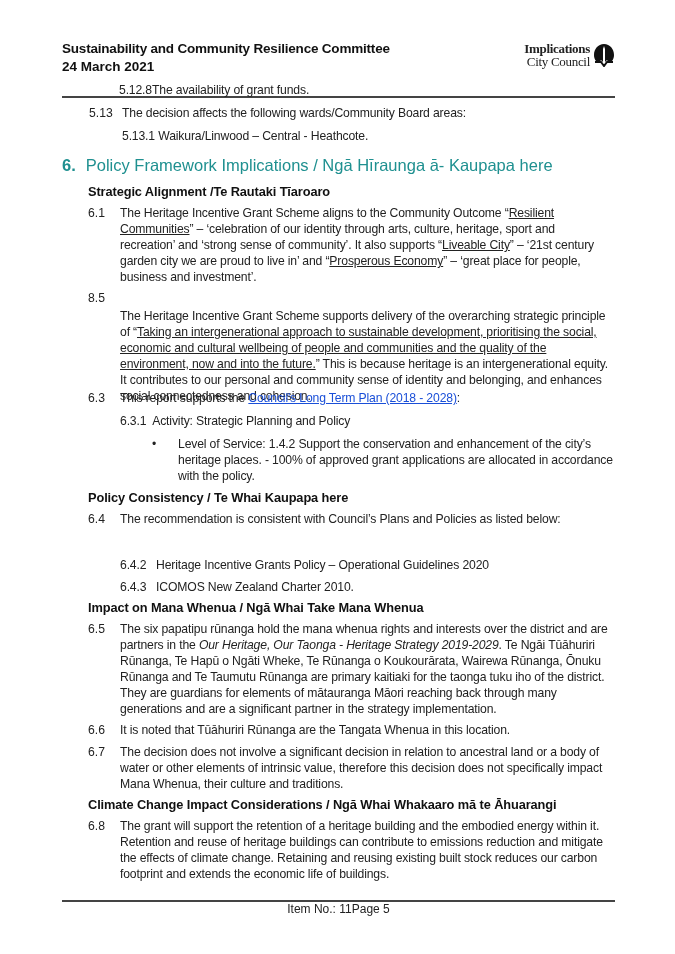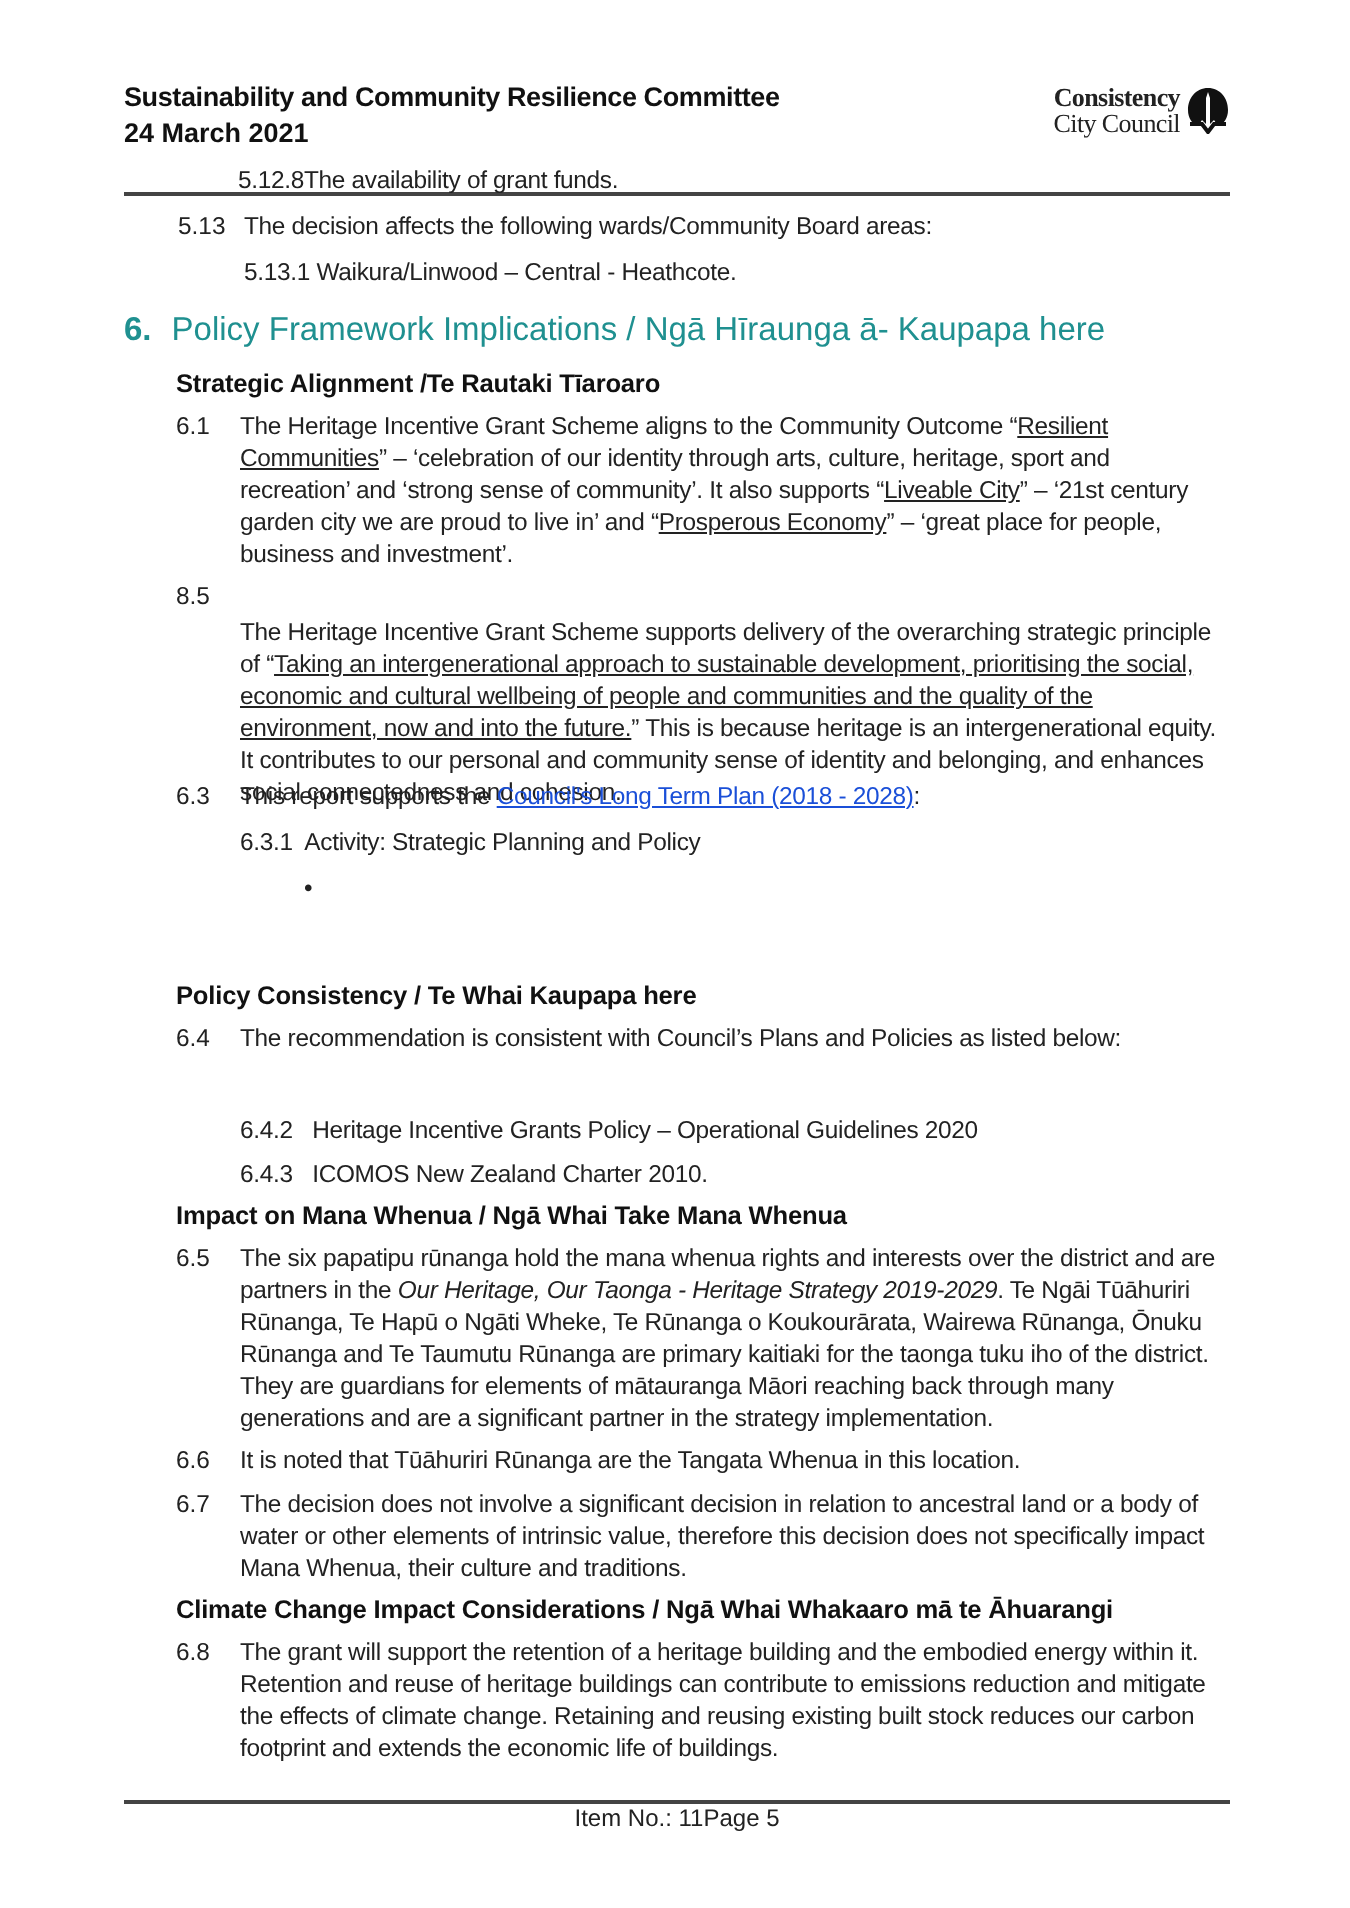--- a/index.html
+++ b/index.html
@@ -35,21 +35,21 @@
 </head>
 <body>
 
 <div class="page">
 
   <div class="header">
     <div class="header-title">Sustainability and Community Resilience Committee</div>
     <div class="header-date">24 March 2021</div>
     <div class="logo">
       <div class="logo-text">
-        <div class="logo-line1">Consistency</div>
+        <div class="logo-line1">Implications</div>
         <div class="logo-line2">City Council</div>
       </div>
       <svg class="logo-mark" viewBox="0 0 22 24">
         <path d="M11 1 C5 1 1 6 1 12 C1 16 3 19 6 20 L8 17 L10 19 L10 6 L11 3 L12 6 L12 19 L14 17 L16 20 C19 19 21 16 21 12 C21 6 17 1 11 1 Z" fill="#111"></path>
         <path d="M2 19 L8 19 L11 23 L14 19 L20 19" fill="none" stroke="#111" stroke-width="2"></path>
       </svg>
     </div>
   </div>
 
   <div class="line" style="left:119px; top:82px;">
@@ -80,20 +80,21 @@
   <div class="pnum" style="top:390px;">6.3</div>
   <div class="para" style="top:390px;">
     <span>This report supports the </span><span class="link">Council's Long Term Plan (2018 - 2028)</span><span>:</span>
   </div>
 
   <div class="line" style="left:120px; top:413px;">
     <span>6.3.1</span>&nbsp; <span>Activity: Strategic Planning and Policy</span>
   </div>
 
   <div class="num" style="left:152px; top:436px;">•</div>
+  <div class="para" style="left:178px; top:436px; width:437px;">Level of Service: 1.4.2 Support the conservation and enhancement of the city’s heritage places.  - 100% of approved grant applications are allocated in accordance with the policy.</div>
 
   <div class="subhead" style="top:490px;">Policy Consistency / Te Whai Kaupapa here</div>
 
   <div class="pnum" style="top:511px;">6.4</div>
   <div class="para" style="top:511px;">The recommendation is consistent with Council’s Plans and Policies as listed below:</div>
 
   <div class="line" style="left:120px; top:557px;">
     <span>6.4.2</span>&nbsp;&nbsp; <span>Heritage Incentive Grants Policy – Operational Guidelines 2020</span>
   </div>
   <div class="line" style="left:120px; top:579px;">

